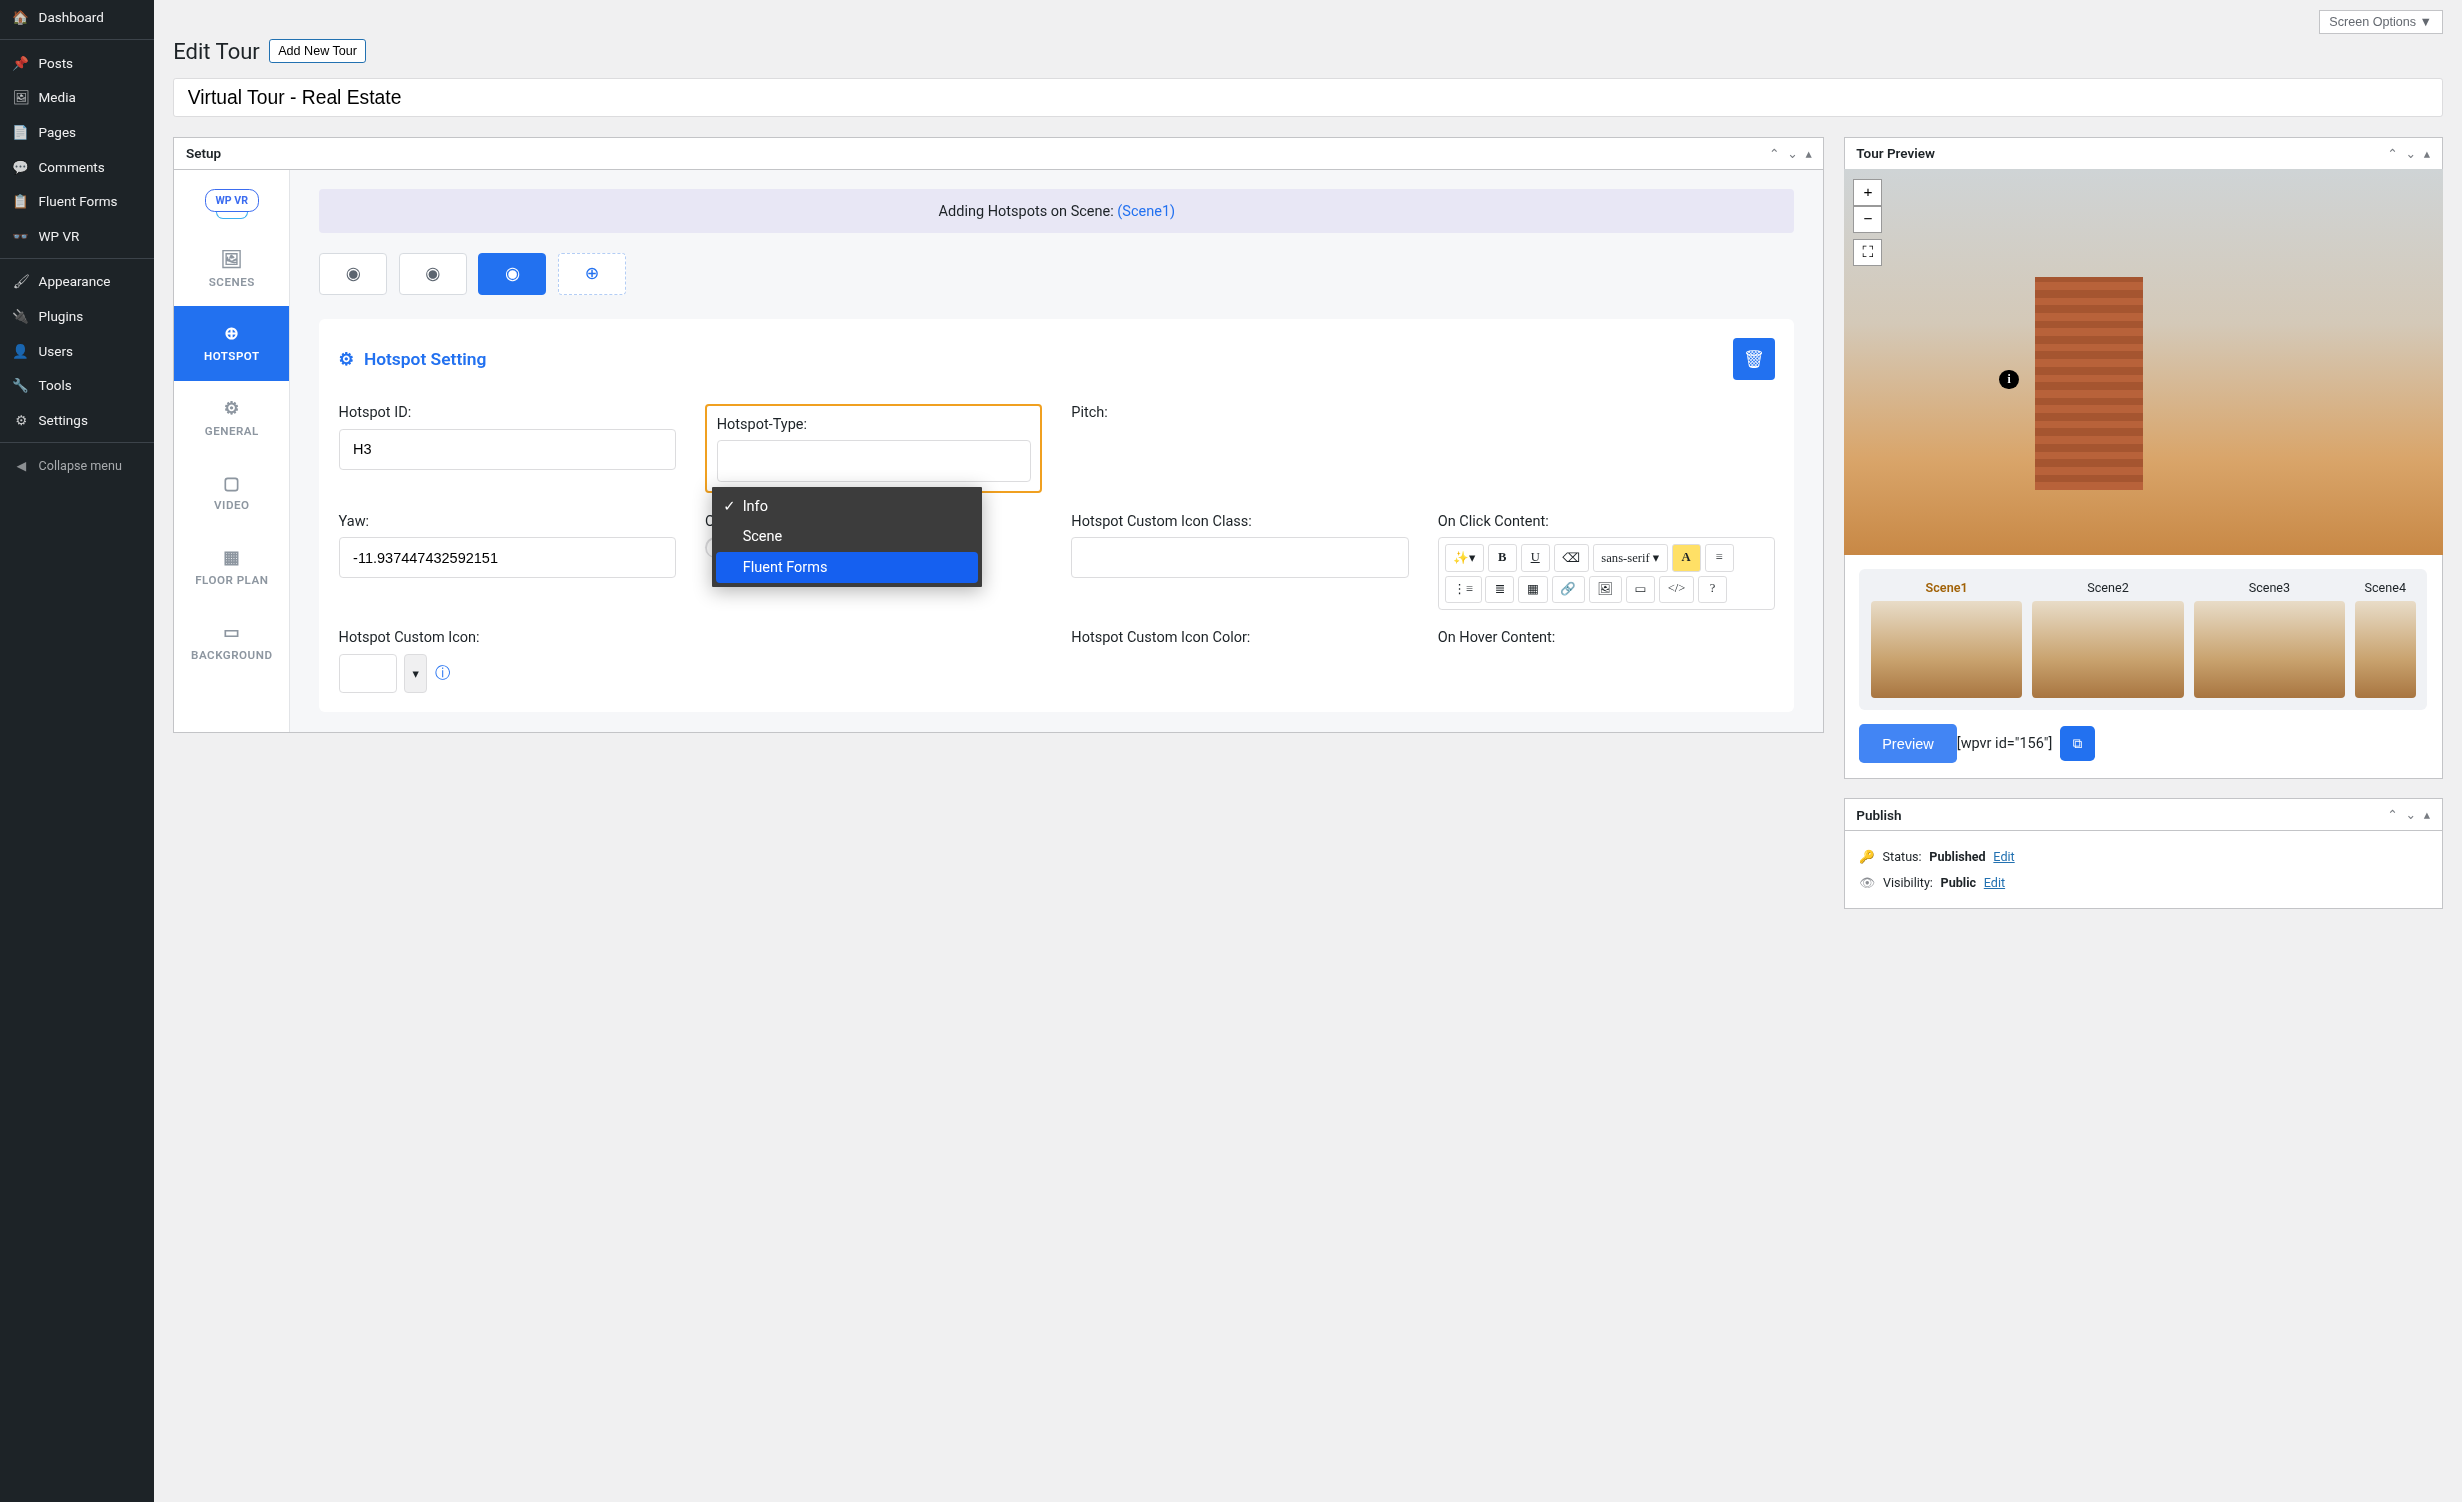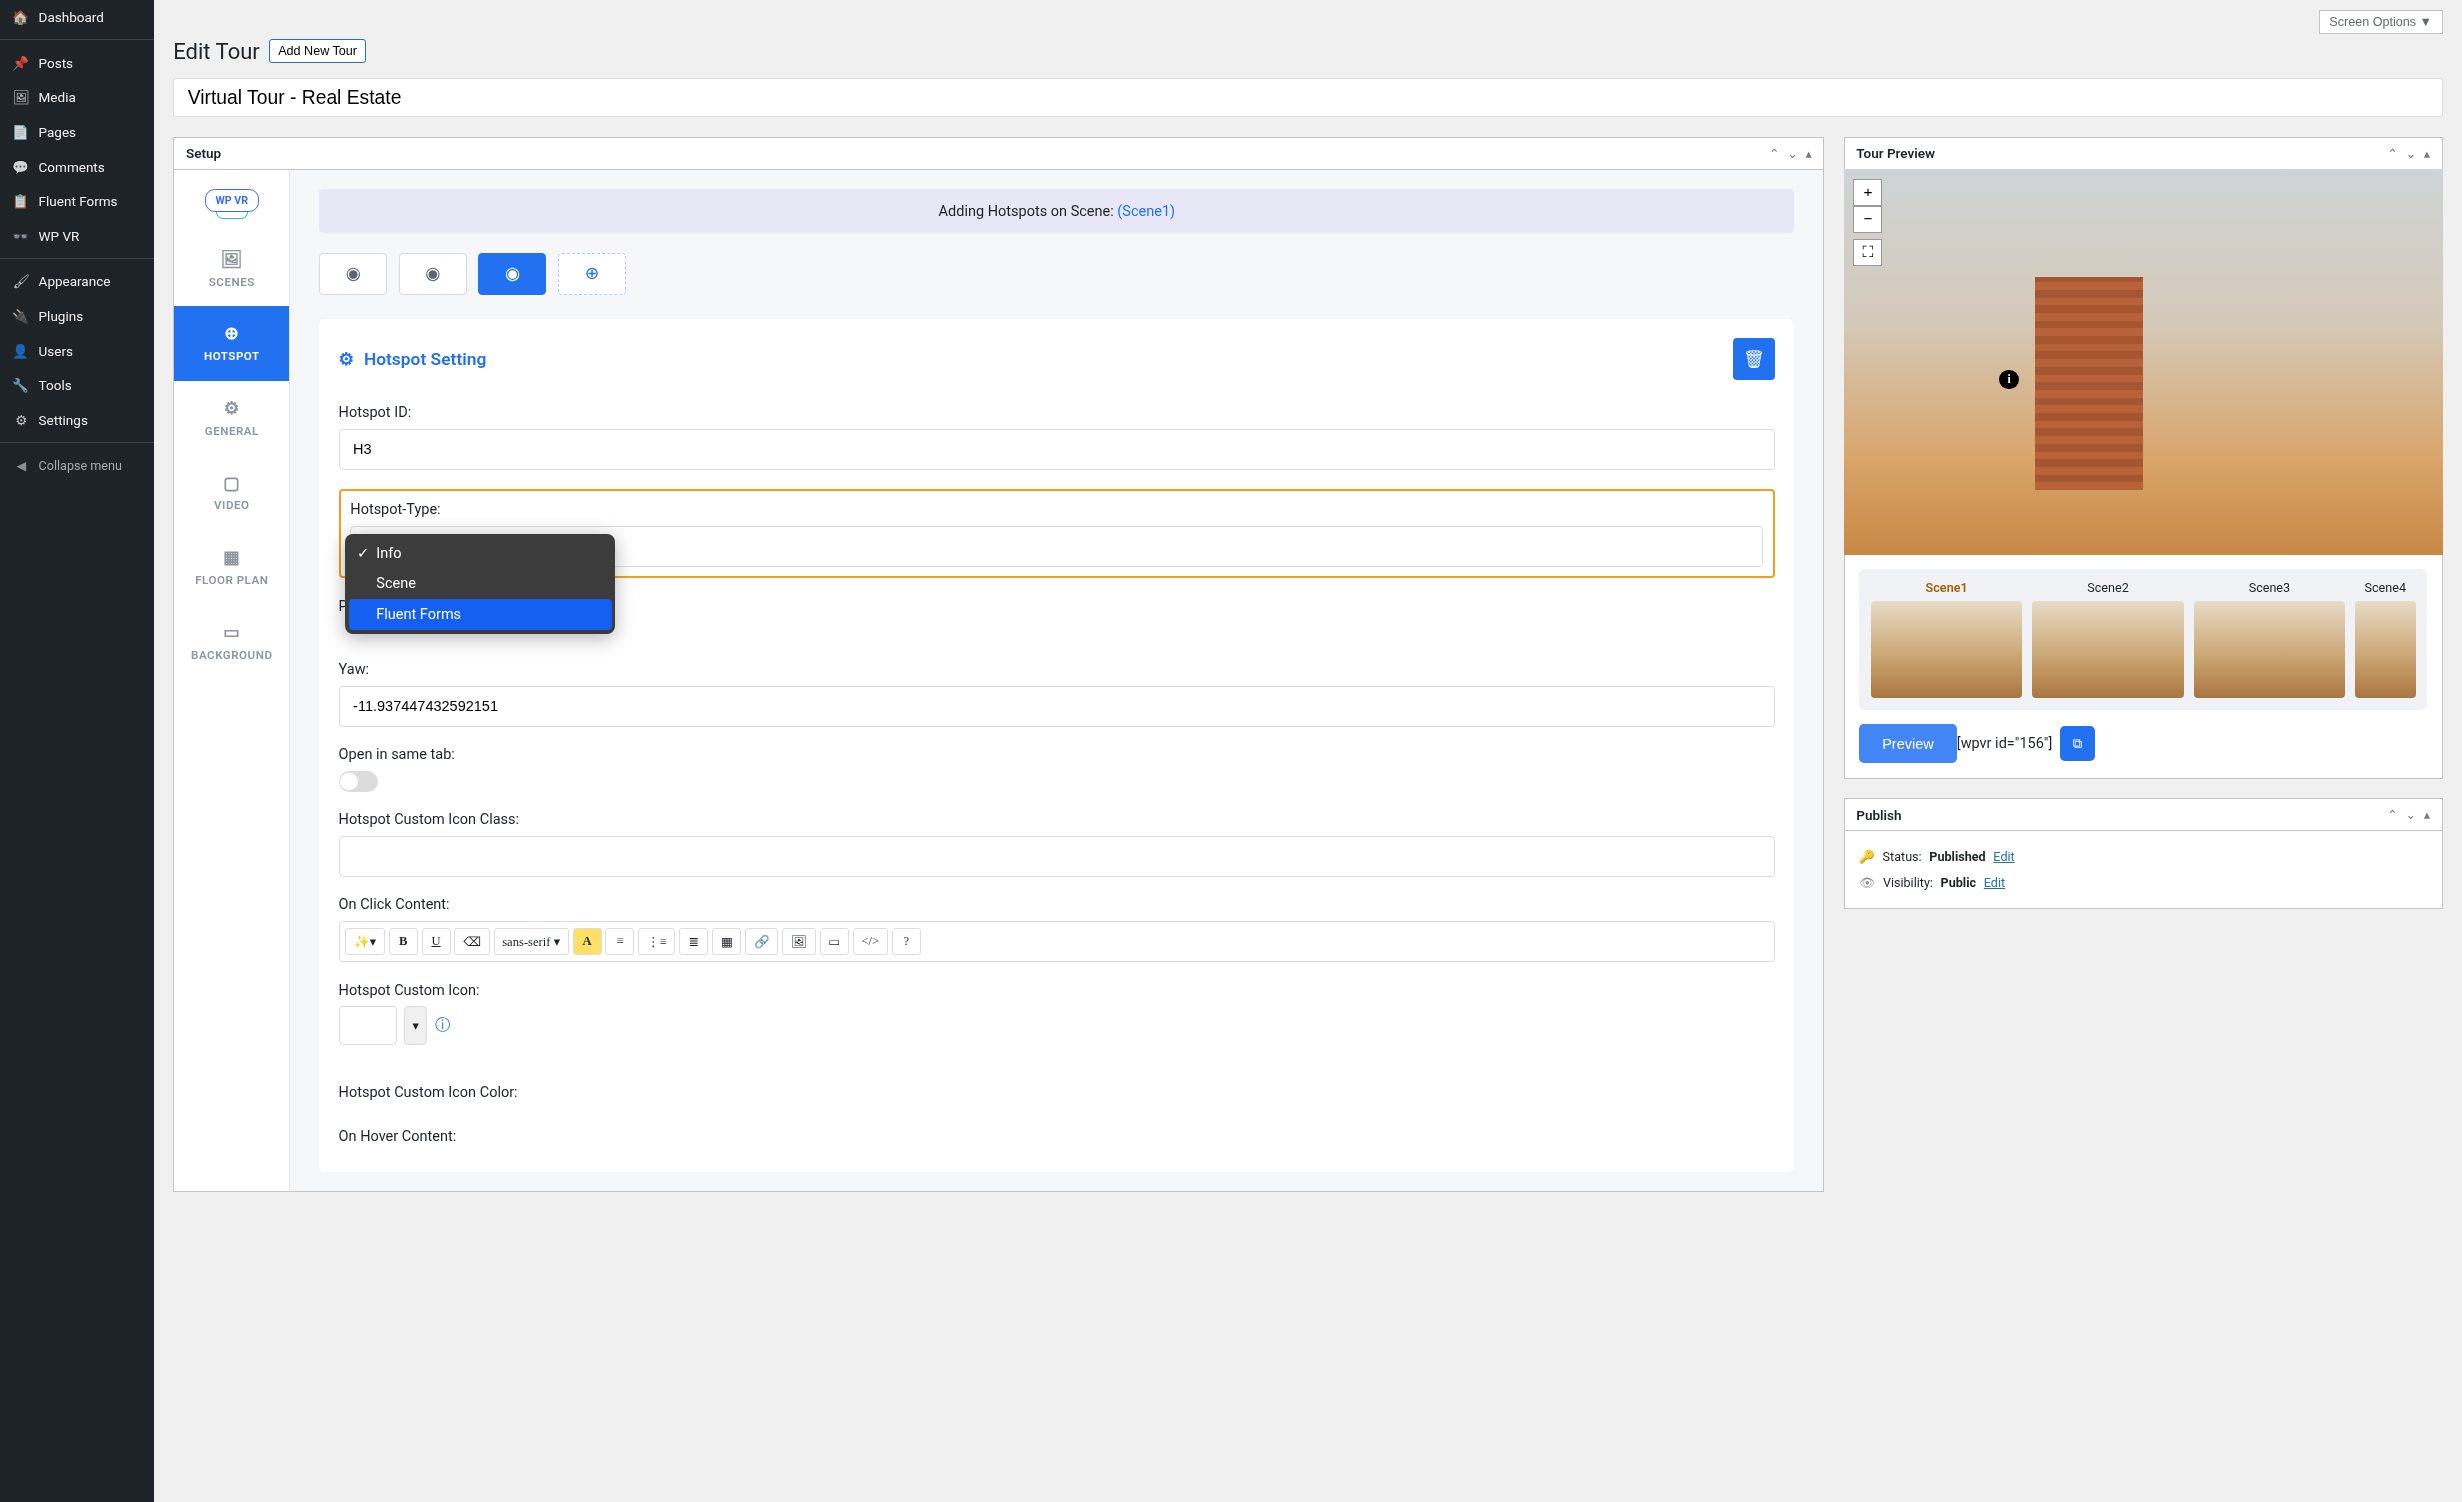--- a/index.html
+++ b/index.html
@@ -50,26 +50,26 @@
 .hotspot-nav { display: flex; gap: 11.6px; margin-bottom: 24px; }
 .hotspot-nav button { width: 68px; height: 42px; border: 1px solid #d7dbe0; background: #fff; border-radius: 3.9px; cursor: pointer; font-size: 17.4px; color: #5c6570; display: flex; align-items: center; justify-content: center; }
 .hotspot-nav button.active { background: #2271f0; border-color: #2271f0; color: #fff; }
 .hotspot-nav button.add { color: #2271f0; border-color: #b3cdf5; border-style: dashed; }
 
 .setting-card { background: #fff; border-radius: 5.8px; padding: 19.3px; }
 .setting-head { display: flex; justify-content: space-between; align-items: center; margin-bottom: 24px; }
 .setting-head h3 { color: #2271f0; font-size: 17.4px; font-weight: 600; display: flex; align-items: center; gap: 9.7px; }
 .trash-btn { background: #2271f0; color: #fff; border: none; width: 42px; height: 42px; border-radius: 3.9px; cursor: pointer; font-size: 17.4px; }
 
-.form-grid { display: grid; grid-template-columns: 1fr; gap: 19.3px 29px; }
+.form-grid { display: grid; grid-template-columns: 1fr 1fr 1fr 1fr; gap: 19.3px 29px; }
 .form-field label { display: block; font-size: 14.5px; margin-bottom: 7.7px; color: #1d2327; }
 .form-field input[type=text] { width: 100%; padding: 11.6px 13.5px; border: 1px solid #dcdcde; border-radius: 3.9px; font-size: 14.5px; }
 .highlight-box { border: 2.9px solid #f0a020; border-radius: 3.9px; padding: 9.7px; position: relative; }
 
-.native-dropdown { position: absolute; background: #3c3c3c; border-radius: 8px; box-shadow: 0 3.9px 19.3px rgba(0,0,0,0.3); padding: 3.9px; width: 270px; z-index: 100; }
+.native-dropdown { position: absolute; background: #3c3c3c; border-radius: 1px; box-shadow: 0 3.9px 19.3px rgba(0,0,0,0.3); padding: 3.9px; width: 270px; z-index: 100; margin-top: 38px; }
 .native-dropdown li { list-style: none; padding: 6.8px 11.6px 6.8px 27px; color: #fff; font-size: 14.5px; cursor: pointer; position: relative; border-radius: 3.9px; }
 .native-dropdown li.checked::before { content: "✓"; position: absolute; left: 7.7px; }
 .native-dropdown li.hover { background: #1560f0; }
 
 .toggle { width: 39px; height: 21px; background: #dcdcde; border-radius: 10.6px; position: relative; }
 .toggle::after { content: ""; width: 17.4px; height: 17.4px; background: #fff; border-radius: 50%; position: absolute; top: 1.9px; left: 1.9px; }
 
 .editor-toolbar { border: 1px solid #dcdcde; border-radius: 3.9px; padding: 5.8px; display: flex; flex-wrap: wrap; gap: 3.9px; }
 .editor-toolbar .tbtn { border: 1px solid #dcdcde; background: #fff; padding: 4.8px 7.7px; border-radius: 2.9px; font-size: 12.6px; cursor: pointer; font-family: serif; min-width: 29px; text-align: center; }
 .editor-toolbar .tbtn.highlite { background: #ffe066; }

